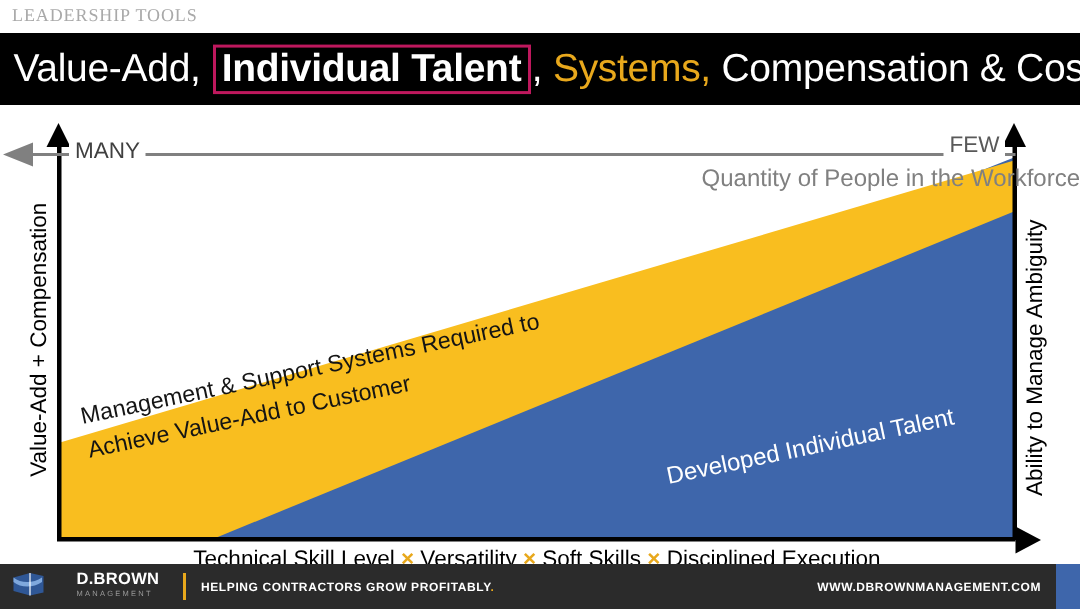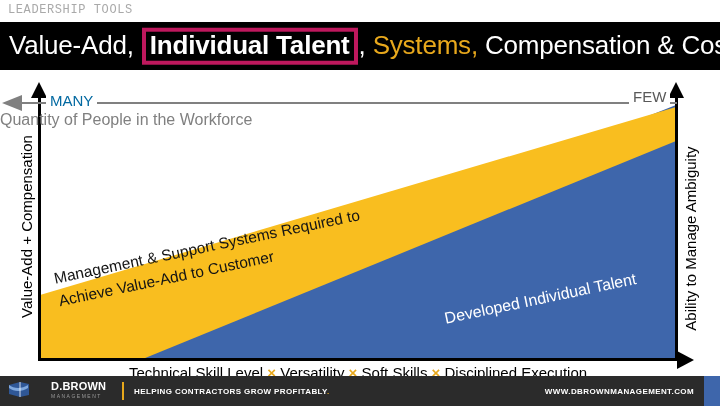--- a/index.html
+++ b/index.html
@@ -22,21 +22,21 @@
     left: 0; top: 0;
     width: 720px; height: 22px;
     background: #ffffff;
   }
   .eyebrow-text {
     position: absolute;
     left: 8px; top: 3px;
     font-size: 12px;
     letter-spacing: 0.6px;
     color: #a9a9a9;
-    font-family: Liberation Mono, monospace;
+    font-family: Liberation Serif, serif;
     white-space: nowrap;
   }
   .title-bar {
     position: absolute;
     left: 0; top: 22px;
     width: 720px; height: 48px;
     background: #000000;
     display: flex;
     align-items: center;
   }
@@ -44,21 +44,21 @@
     position: absolute;
     left: 9px; top: 50%;
     transform: translateY(-50%);
     font-size: 26px;
     color: #ffffff;
     white-space: nowrap;
     letter-spacing: -0.2px;
   }
   .title-text .boxed {
     display: inline-block;
-    border: 4px solid #be185d;
+    border: 2px solid #be185d;
     padding: 0px 4px 1px 4px;
     font-weight: bold;
     line-height: 1.06;
     margin: 0 1px;
     vertical-align: baseline;
   }
   .title-text .gold { color: #e8a81c; }
 
   
   .chart {
@@ -135,39 +135,39 @@
     left: 2px; top: 25px;
     width: 0; height: 0;
     border-top: 8px solid transparent;
     border-bottom: 8px solid transparent;
     border-right: 20px solid #808080;
   }
   .label-many {
     position: absolute;
     left: 46px; top: 22px;
     font-size: 15px;
-    color: #0369a1;
+    color: #404040;
     background: #ffffff;
     padding: 0 4px;
     white-space: nowrap;
   }
   .label-few {
     position: absolute;
     left: 629px; top: 18px;
     font-size: 15px;
     color: #595959;
     background: #ffffff;
     padding: 0 4px;
     white-space: nowrap;
   }
   .top-caption {
     position: absolute;
     left: 0; top: 41px;
     width: 720px;
-    text-align: left;
+    text-align: right;
     font-size: 16px;
     color: #808080;
     white-space: nowrap;
   }
 
   
   .ylabel-left {
     position: absolute;
     left: -84px; top: 148px;
     width: 220px;

